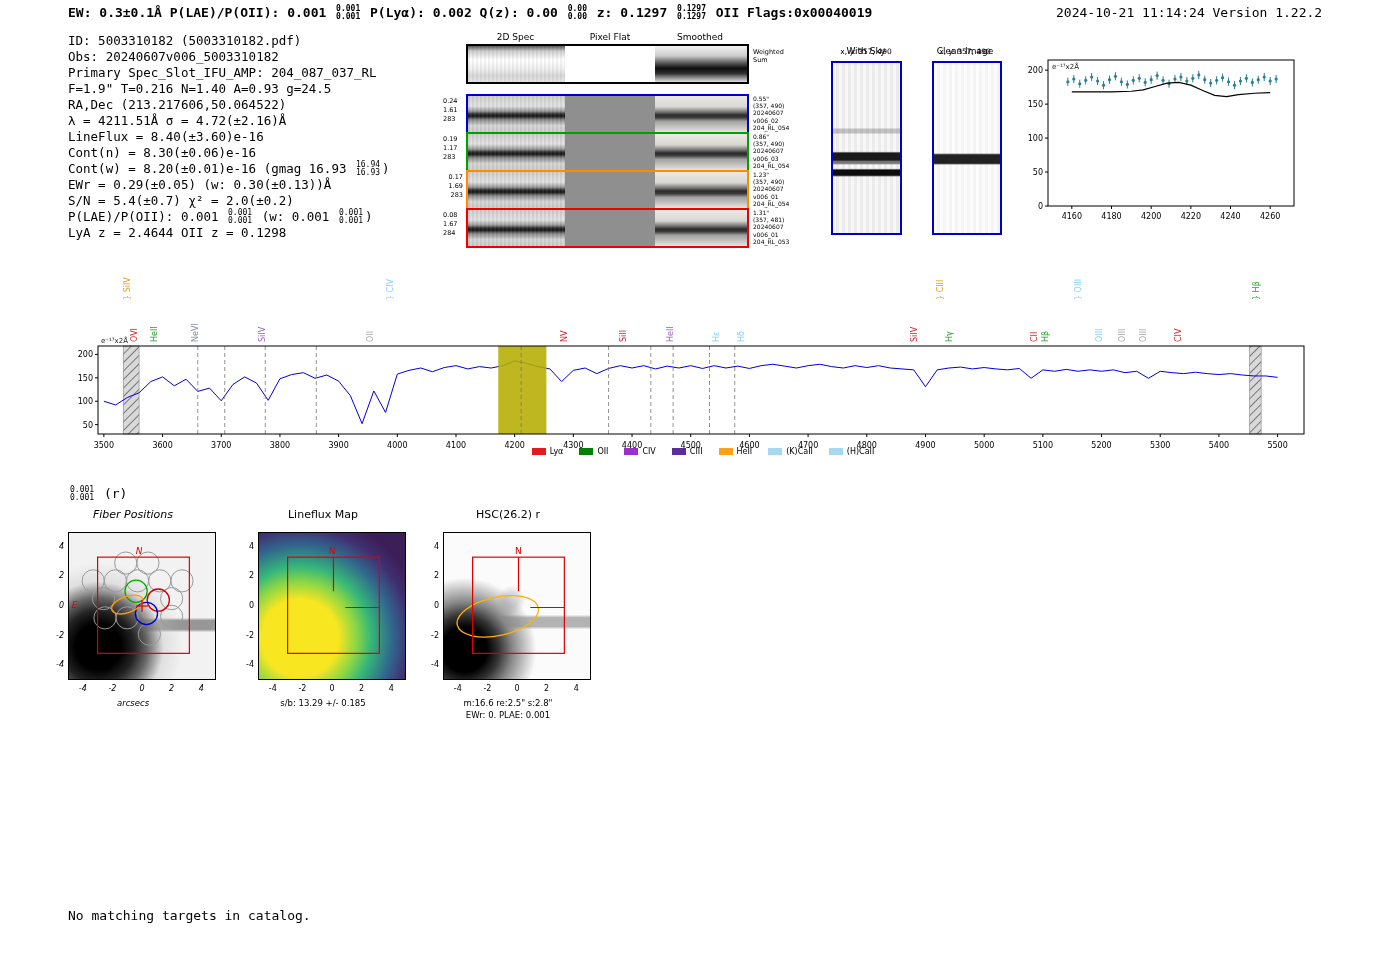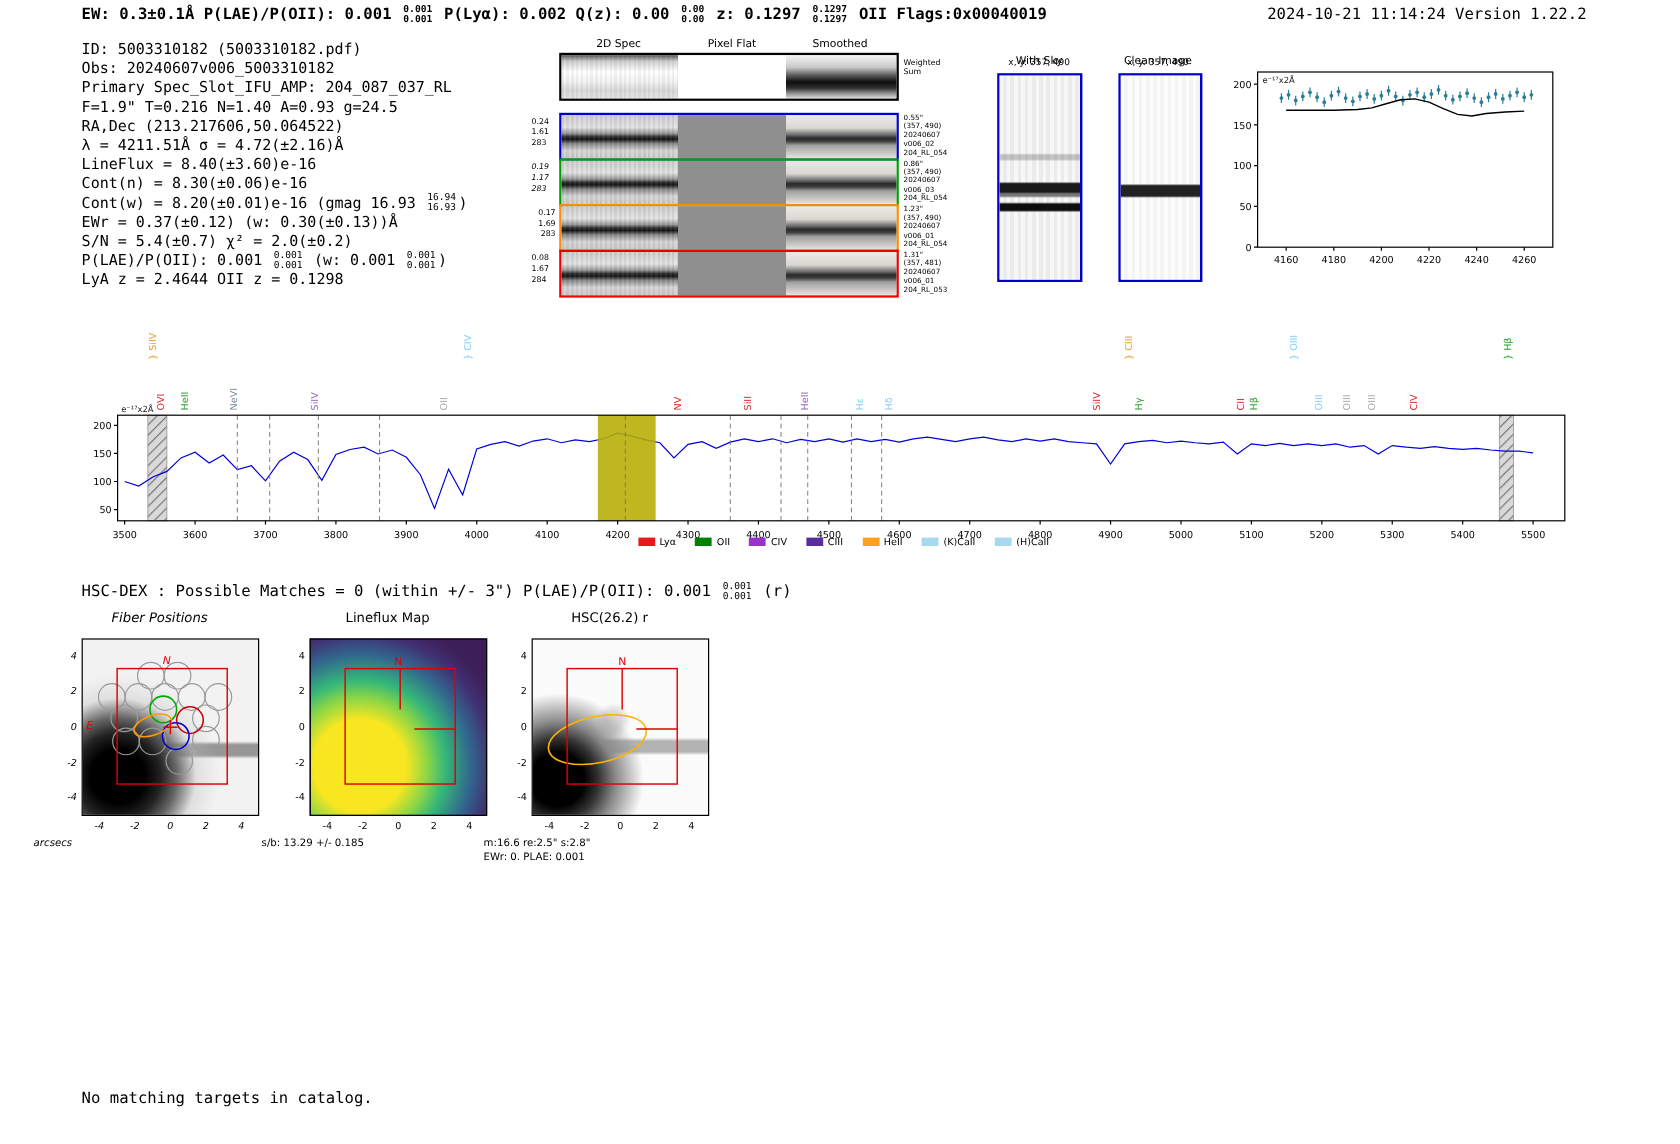--- a/index.html
+++ b/index.html
@@ -62,21 +62,21 @@
 
   
   .panel{position:absolute;top:508px;width:200px;height:215px;}
   .panel-title{position:absolute;top:0;left:0;width:190px;text-align:center;font-size:11px;
                font-family:"DejaVu Sans","Liberation Sans",sans-serif;}
   .panel-plot{position:absolute;left:30px;top:24px;width:148px;height:148px;border:1px solid #000;box-sizing:border-box;}
   .panel-overlay{position:absolute;left:30px;top:24px;width:148px;height:148px;}
   .ptick{position:absolute;font-size:8px;font-family:"DejaVu Sans","Liberation Sans",sans-serif;}
   .ytick{left:2px;width:24px;text-align:right;}
   .xtick{top:176px;width:20px;text-align:center;}
-  .panel-caption{position:absolute;left:-10px;width:210px;text-align:left;font-size:8.5px;
+  .panel-caption{position:absolute;left:-10px;width:210px;text-align:center;font-size:8.5px;
                  font-family:"DejaVu Sans","Liberation Sans",sans-serif;}
   .bg-fiber{background-color:#f2f2f2;background-image:
     radial-gradient(circle at 20% 78%, #000 0 14%, #222 22%, #666 30%, rgba(190,190,190,0.35) 40%, transparent 52%),
     linear-gradient(180deg, transparent 0 58%, rgba(60,60,60,0.5) 60% 66%, transparent 68%);}
   .bg-flux{background-color:#3c1f58;background-image:
     radial-gradient(circle at 28% 72%, #f8e621 0 26%, #8bd646 38%, #35b779 48%, #31688e 62%, rgba(68,58,131,0.6) 74%, transparent 84%);}
   .bg-hsc{background-color:#fbfbfb;background-image:
     radial-gradient(circle at 14% 80%, #000 0 13%, #333 20%, #888 28%, transparent 42%),
     linear-gradient(180deg, transparent 0 56%, rgba(90,90,90,0.45) 58% 64%, transparent 66%),
     radial-gradient(circle at 46% 46%, rgba(150,150,150,0.35) 0 6%, transparent 13%);}
@@ -104,21 +104,21 @@
   <div><span>Primary Spec_Slot_IFU_AMP: 204_087_037_RL</span></div>
   <div><span>F=1.9"  T=0.216  N=1.40  A=0.93  g=24.5</span></div>
   <div><span>RA,Dec (213.217606,50.064522)</span></div>
   <div><span>λ = 4211.51Å  σ = 4.72(±2.16)Å</span></div>
   <div><span>LineFlux = 8.40(±3.60)e-16</span></div>
   <div><span>Cont(n) = 8.30(±0.06)e-16</span></div>
   <div><span>Cont(w) = 8.20(±0.01)e-16 (gmag 16.93 </span><span class="stack">
         <span>16.94</span>
         <span>16.93</span>
       </span><span>)</span></div>
-  <div><span>EWr = 0.37(±0.12) (w: 0.30(±0.13))Å</span></div>
+  <div><span>EWr = 0.29(±0.05) (w: 0.30(±0.13))Å</span></div>
   <div><span>S/N = 5.4(±0.7)  χ² = 2.0(±0.2)</span></div>
   <div><span>P(LAE)/P(OII): 0.001 </span><span class="stack">
         <span>0.001</span>
         <span>0.001</span>
       </span><span> (w: 0.001 </span><span class="stack">
         <span>0.001</span>
         <span>0.001</span>
       </span><span>)</span></div>
   <div><span>LyA z = 2.4644  OII z = 0.1298</span></div>
 </div>
@@ -154,21 +154,21 @@
         <div>(357, 490)</div>
         <div>20240607</div>
         <div>v006_02</div>
         <div>204_RL_054</div>
       </div>
       <div class="cut-row" style="top: 102px; border-color: rgb(0, 160, 0);">
         <div class="cut-cell img-2d" style="width: 97px;"></div>
         <div class="cut-cell" style="width: 90px; background: rgb(143, 143, 143);"></div>
         <div class="cut-cell img-sm" style="flex: 1 1 0%;"></div>
       </div>
-      <div class="cut-left" style="top: 105px; font-style: italic;">
+      <div class="cut-left" style="top: 105px;">
         <div>0.19</div>
         <div>1.17</div>
         <div>283</div>
       </div>
       <div class="cut-right" style="top: 103px;">
         <div>0.86"</div>
         <div>(357, 490)</div>
         <div>20240607</div>
         <div>v006_03</div>
         <div>204_RL_054</div>
@@ -447,21 +447,21 @@
         <span class="legend-swatch" style="background: rgb(166, 217, 240);"></span>
         <span>(K)CaII</span>
       </div>
       <div class="legend-item">
         <span class="legend-swatch" style="background: rgb(166, 217, 240);"></span>
         <span>(H)CaII</span>
       </div>
     </div>
 </div>
 
-<div id="hsc-line" class="abs"><span>HSC-DEX : Possible Matches = 0 (within +/- 3")  P(LAE)/P(OII): 0.001 </span><span class="stack">
+<div id="hsc-line" class="abs"><span class="stack">
       <span>0.001</span>
       <span>0.001</span>
     </span><span> (r)</span></div>
 
 <div class="panel" style="left:38px;font-style:italic;" id="panel-fiber">
   <div class="panel-title">Fiber Positions</div>
   <div class="panel-plot bg-fiber"></div>
   <svg class="panel-overlay" id="ov-fiber" viewBox="0 0 148 148">
       <circle cx="57.72" cy="31.080000000000002" r="11.1" fill="none" stroke="#999" stroke-width="1"></circle>
       <circle cx="79.92" cy="31.080000000000002" r="11.1" fill="none" stroke="#999" stroke-width="1"></circle>

